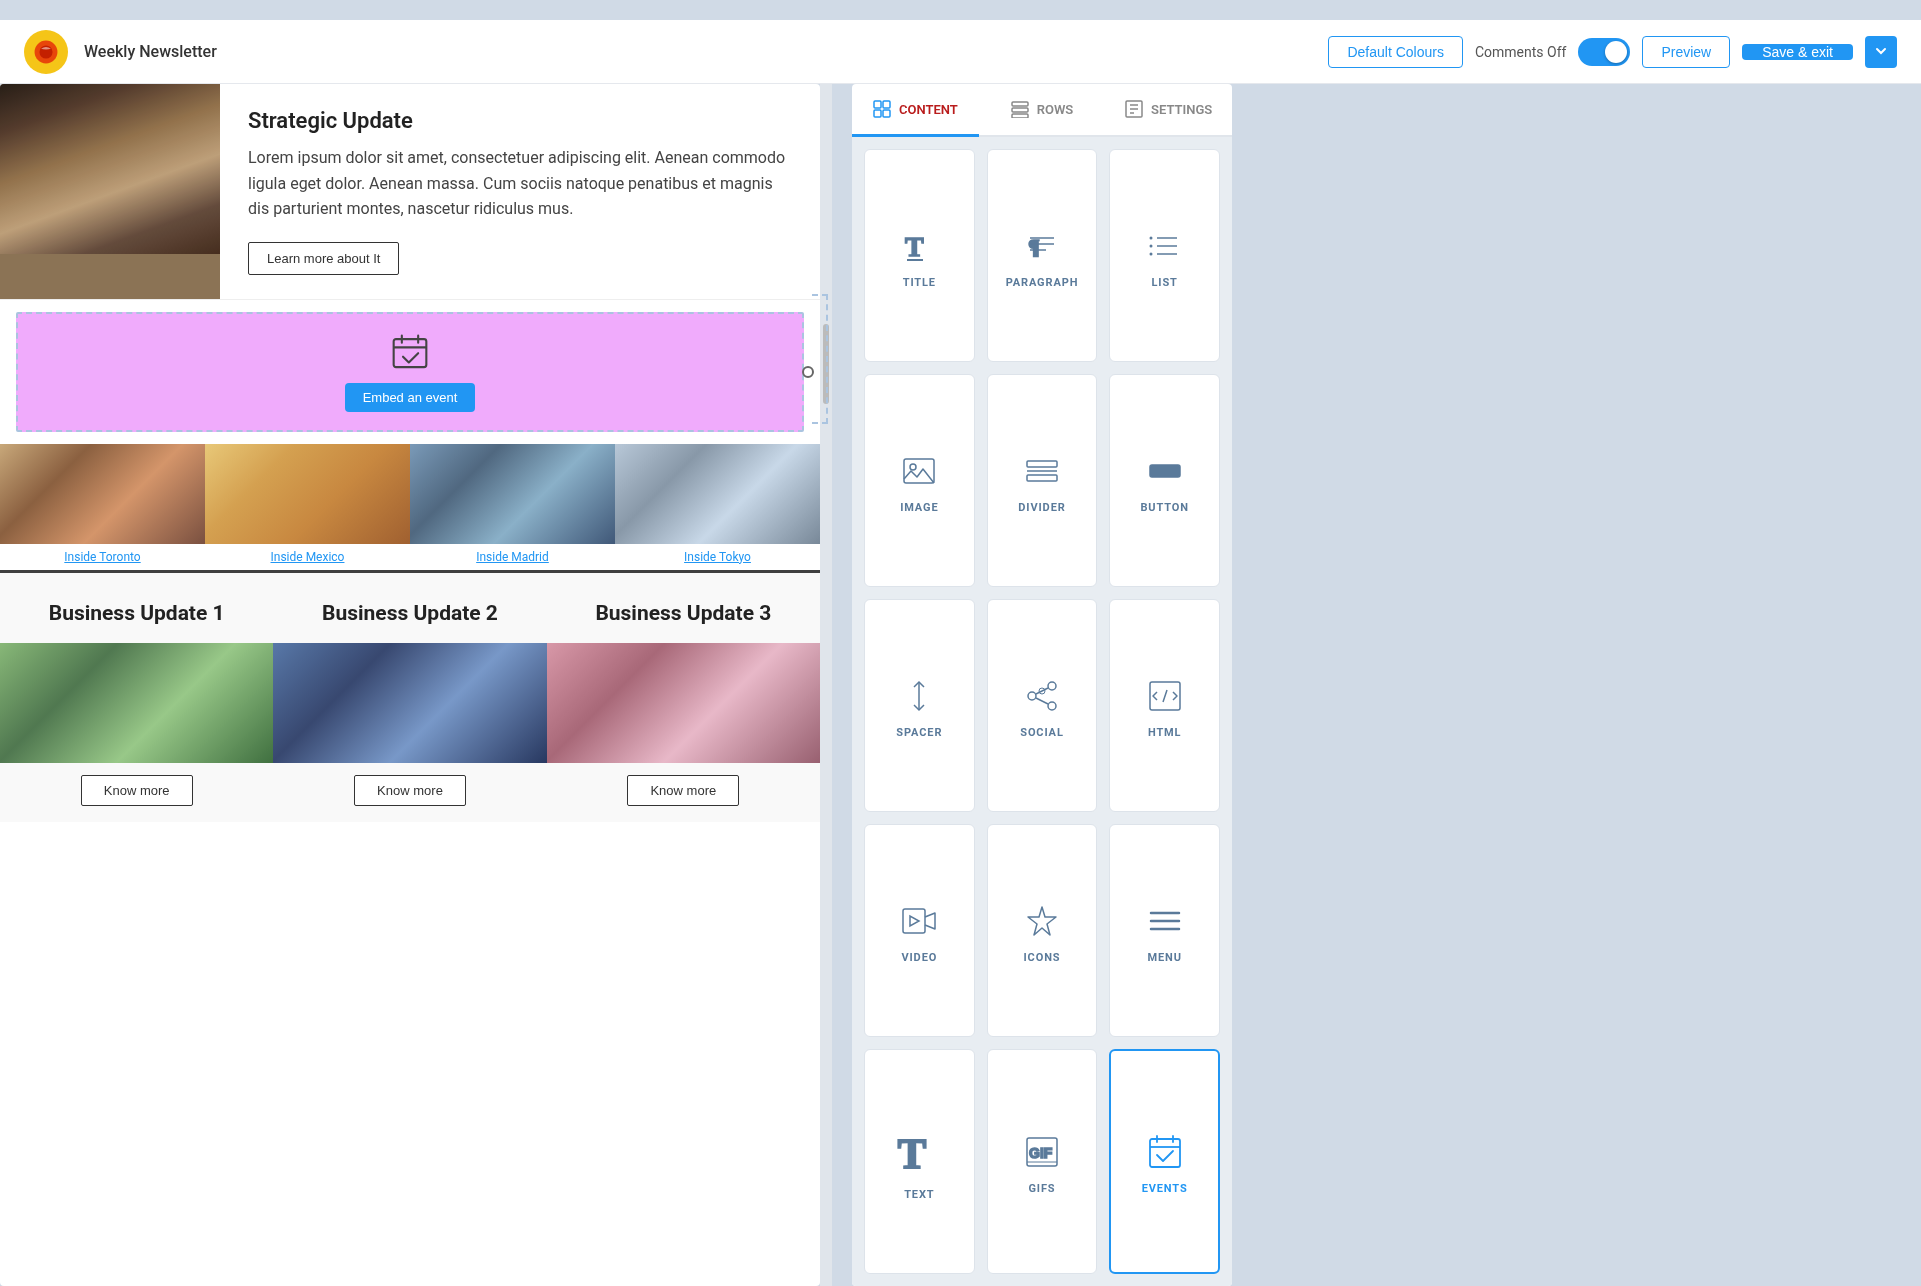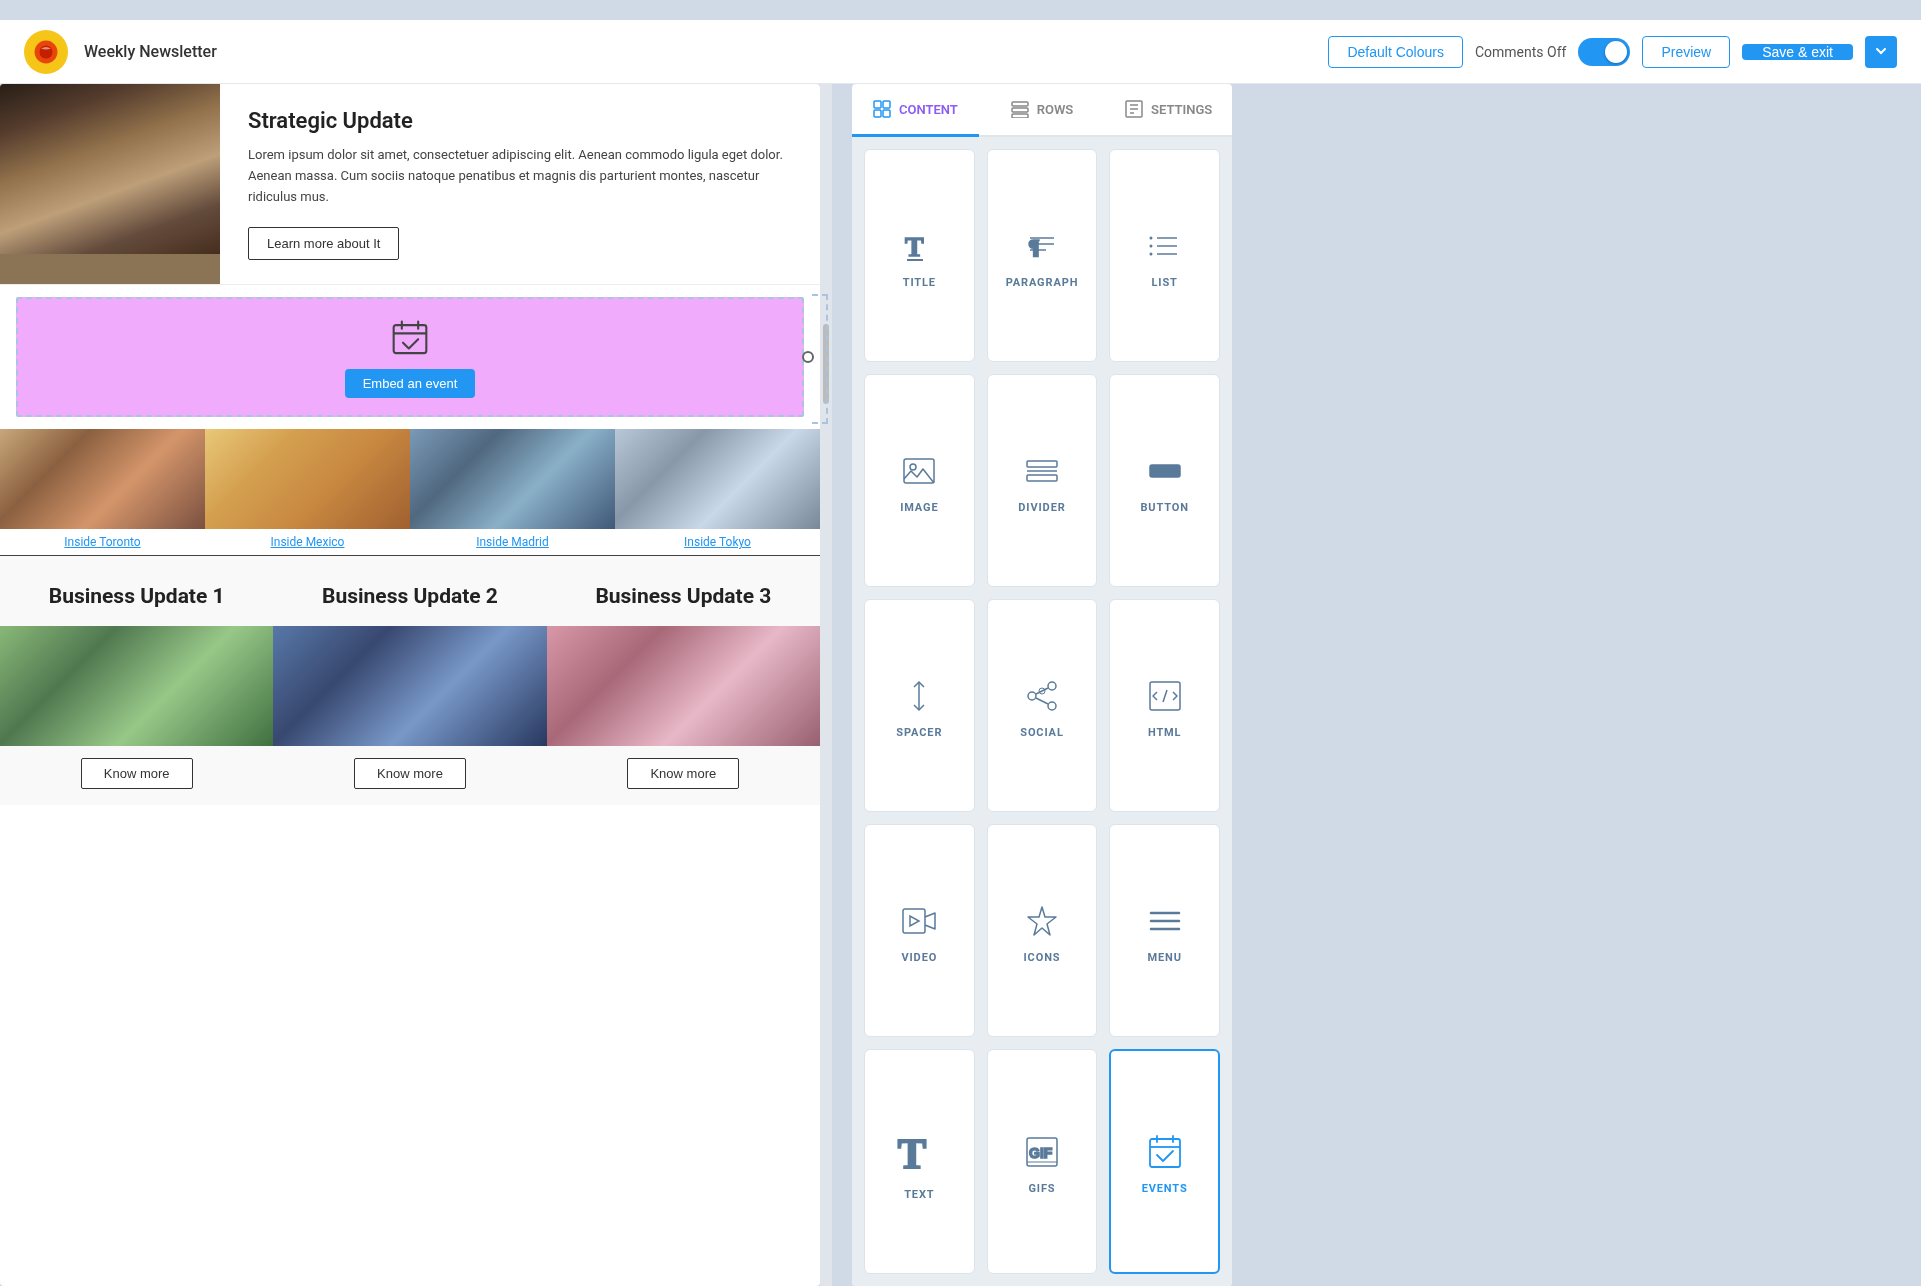--- a/index.html
+++ b/index.html
@@ -146,21 +146,21 @@
       flex: 1;
       padding: 24px 28px;
     }
     .strategic-title {
       font-size: 22px;
       font-weight: 600;
       color: #222;
       margin-bottom: 12px;
     }
     .strategic-text {
-      font-size: 13px;
+      font-size: 16px;
       line-height: 1.6;
       color: #444;
       margin-bottom: 20px;
     }
     .btn-learn-more {
       border: 1px solid #333;
       background: #fff;
       padding: 8px 18px;
       font-size: 13px;
       cursor: pointer;
@@ -204,21 +204,21 @@
       width: 12px;
       height: 12px;
       background: #fff;
       border: 2px solid #666;
       border-radius: 50%;
     }
 
     
     .images-grid {
       display: flex;
-      border-bottom: 1px solid #404040;
+      border-bottom: 3px solid #404040;
       justify-content: center;
     }
     .img-cell {
       flex: 1;
       display: flex;
       flex-direction: column;
       align-items: center;
     }
     .img-photo {
       width: 100%;
@@ -327,21 +327,21 @@
       gap: 8px;
       padding: 16px 8px;
       font-size: 13px;
       font-weight: 600;
       color: #888;
       cursor: pointer;
       border-bottom: 3px solid transparent;
       margin-bottom: -2px;
     }
     .panel-tab.active {
-      color: #8b5cf6;
+      color: #b91c1c;
       border-bottom-color: #2196f3;
     }
 
     
     .content-grid {
       display: grid;
       grid-template-columns: repeat(3, 1fr);
       gap: 1px;
       background: #e8edf2;
       flex: 1;

